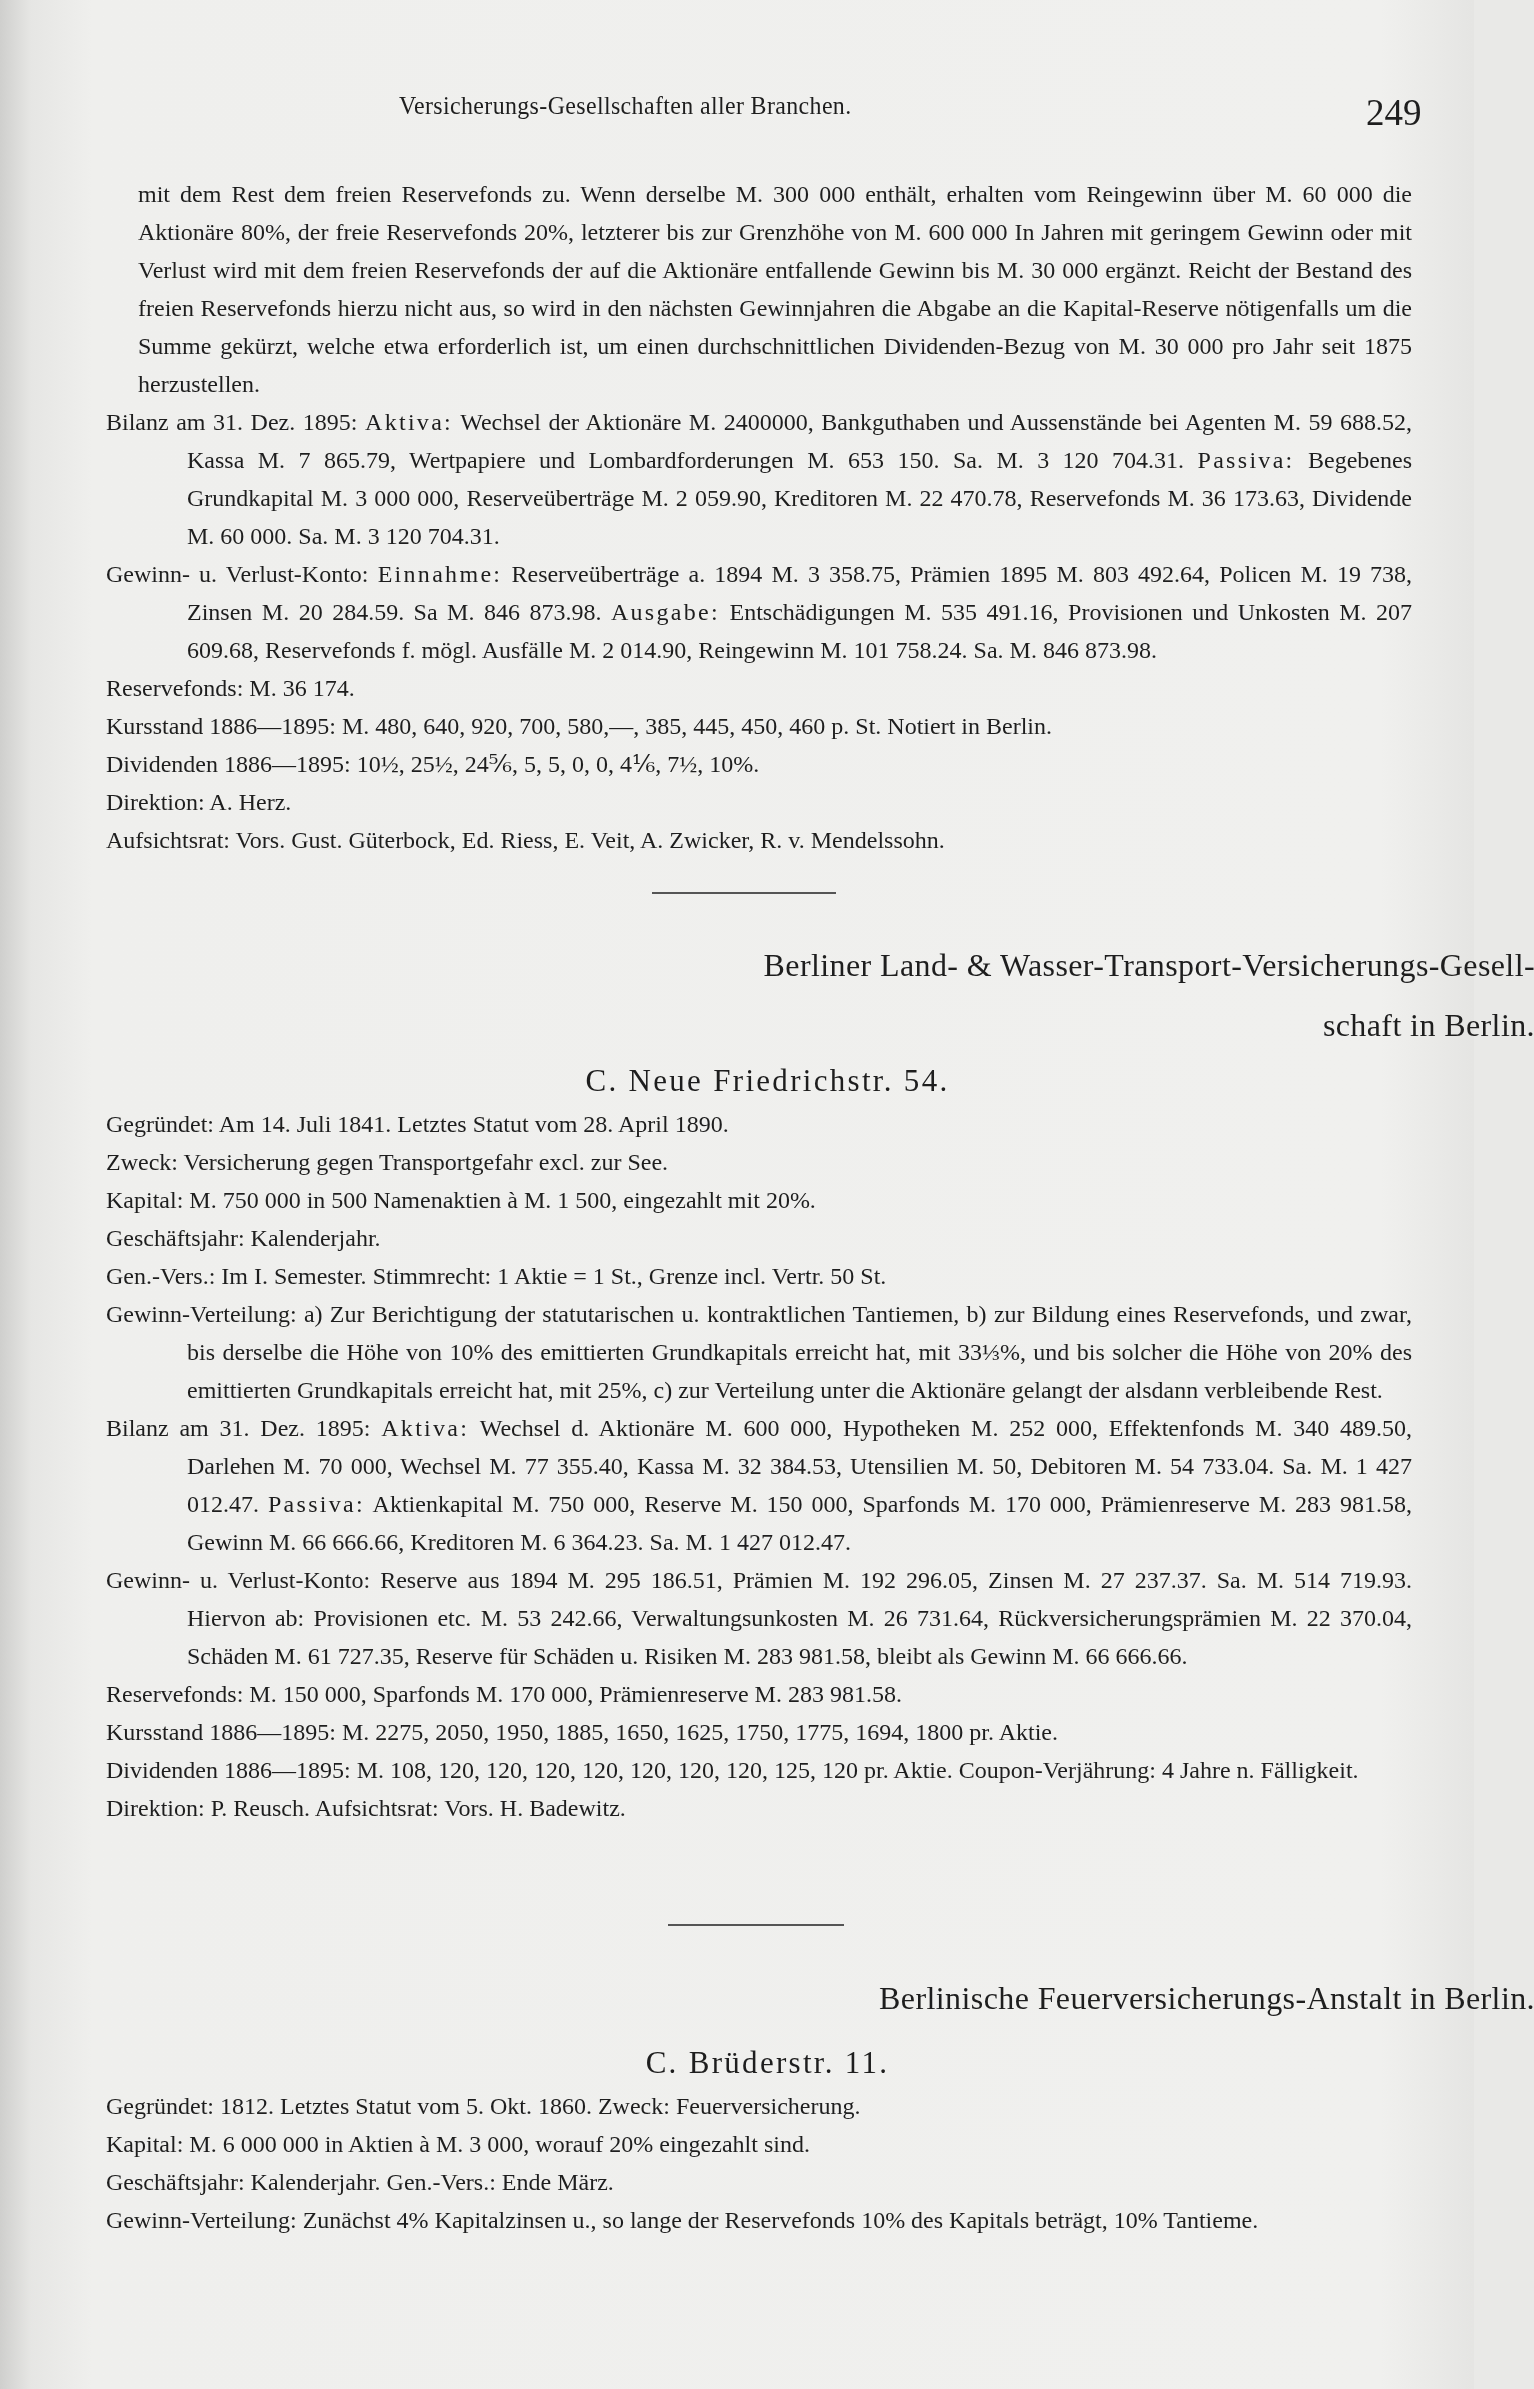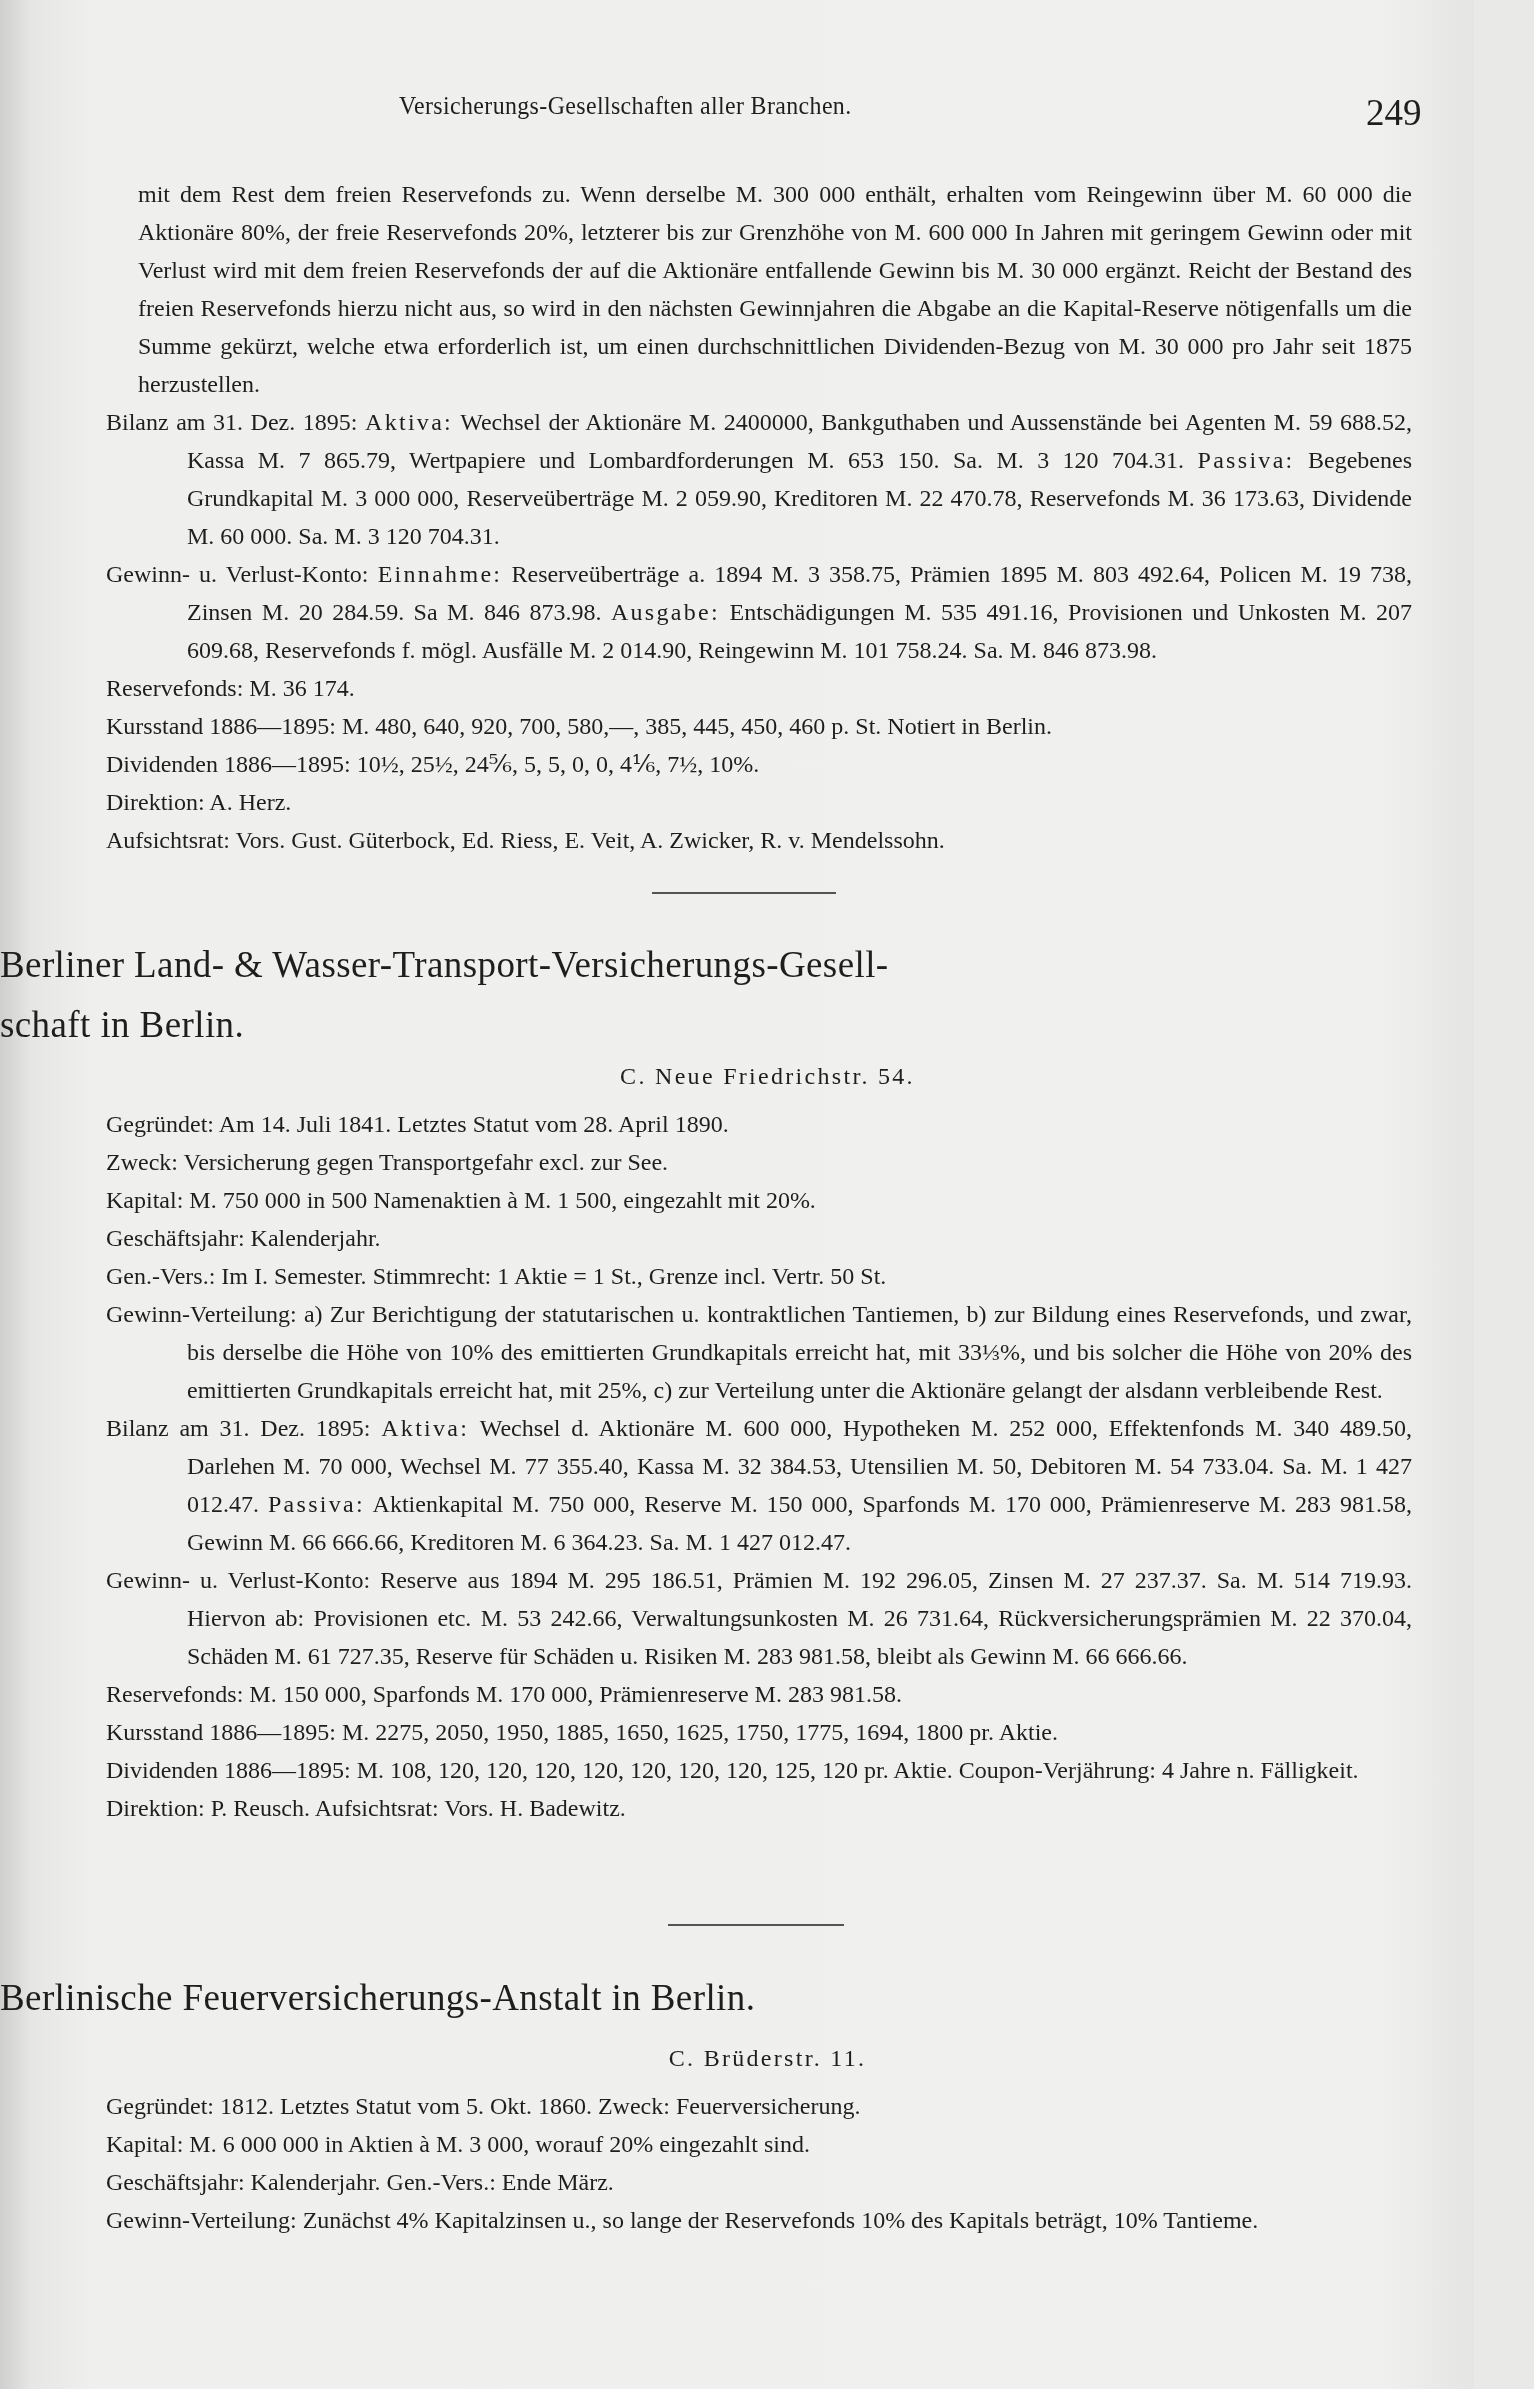--- a/index.html
+++ b/index.html
@@ -63,30 +63,30 @@
       text-align: justify;
     }
     .divider {
       position: absolute;
       height: 1.5px;
       background: #555;
     }
     .company-title {
       position: absolute;
       left: 0; width: 1535px;
-      text-align: left;
-      font-size: 37px;
+      text-align: right;
+      font-size: 32px;
       line-height: 60px;
       letter-spacing: 0.4px;
     }
     .address {
       position: absolute;
       left: 0; width: 1535px;
       text-align: center;
-      font-size: 24px;
+      font-size: 31px;
       letter-spacing: 2.3px;
     }
   </style>
 </head>
 <body>
 
 <div class="page">
 
   <div class="running-head">
     <span class="running-title">Versicherungs-Gesellschaften aller Branchen.</span>

